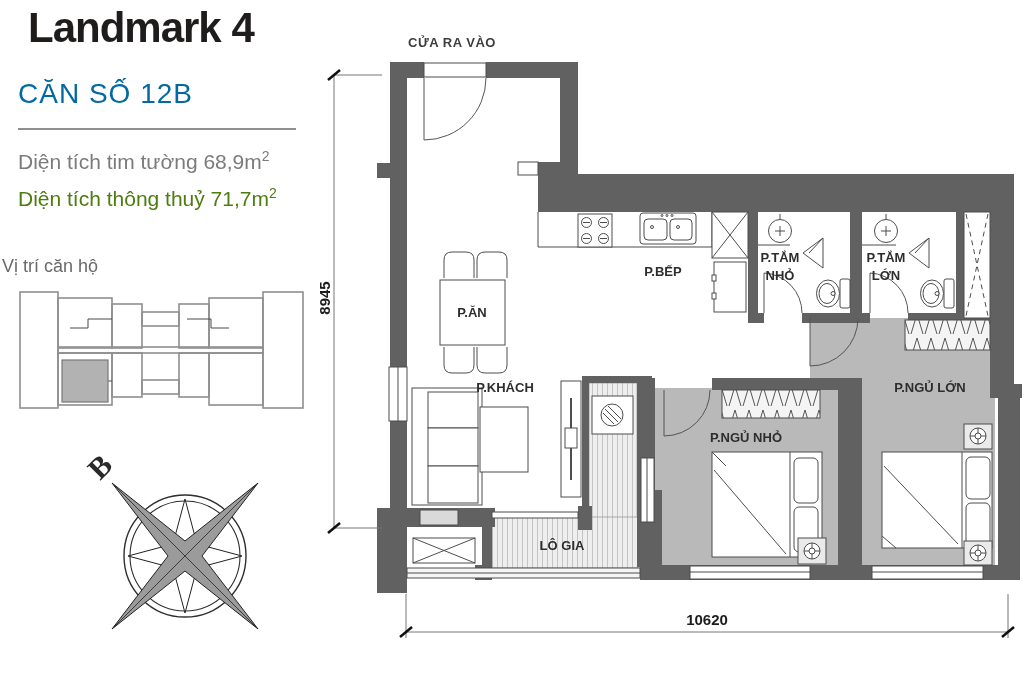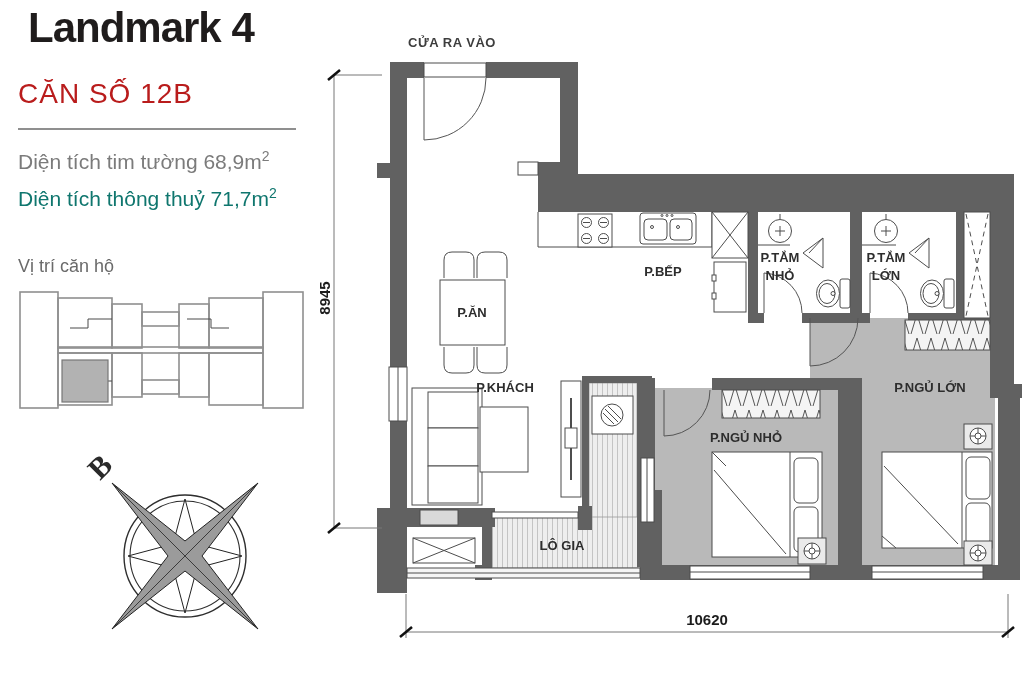--- a/index.html
+++ b/index.html
@@ -1,25 +1,25 @@
 <!DOCTYPE html>
 <html><head>
 <meta charset="utf-8">
 <style>
   html,body{margin:0;padding:0;background:#fff;}
   body{width:1024px;height:683px;position:relative;overflow:hidden;
        font-family:"Liberation Sans", sans-serif;}
   .abs{position:absolute;}
   #title{left:18px;top:4px;font-size:42px;font-weight:700;color:#1f1c1c;letter-spacing:-1px;margin-left:10px;}
-  #unit{left:18px;top:78px;font-size:28px;font-weight:400;color:#b91c1c;letter-spacing:1px;}
+  #unit{left:18px;top:78px;font-size:28px;font-weight:400;color:#0369a1;letter-spacing:1px;}
   #divider{left:18px;top:128px;width:278px;height:2px;background:#8f8f8f;}
   #area1{left:18px;top:148px;font-size:21px;color:#7b7b7b;}
-  #area2{left:18px;top:185px;font-size:21px;color:#0f766e;text-align:center;}
+  #area2{left:18px;top:185px;font-size:21px;color:#4d7c0f;text-align:center;}
   .area sup{font-size:14px;}
-  #location-label{left:18px;top:256px;font-size:18px;color:#6a6a6a;}
+  #location-label{left:2px;top:256px;font-size:18px;color:#6a6a6a;}
   svg text{font-family:"Liberation Sans", sans-serif;}
   .room-label{font-size:13px;font-weight:bold;fill:#2d2d2d;}
   .dim-label{font-size:15px;font-weight:bold;fill:#1c1c1c;}
   .entr-label{font-size:13px;font-weight:bold;fill:#3d3d3d;letter-spacing:.5px;}
 </style>
 </head>
 <body>
 
 <div class="abs" id="title">Landmark 4</div>
 <div class="abs" id="unit">CĂN SỐ 12B</div>

